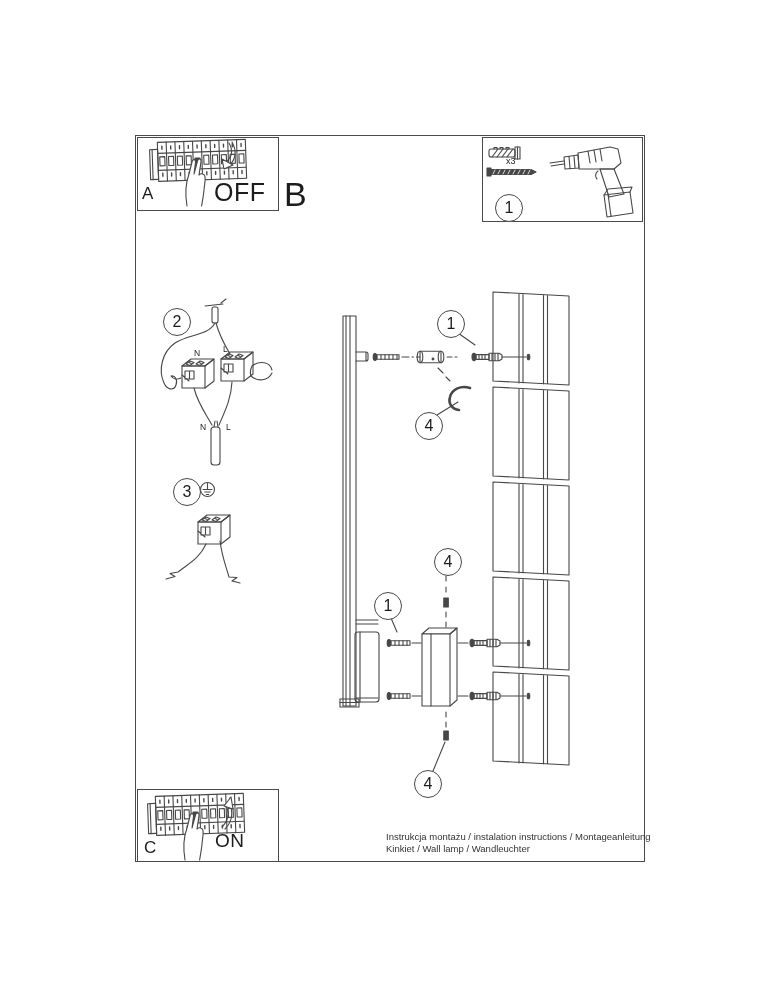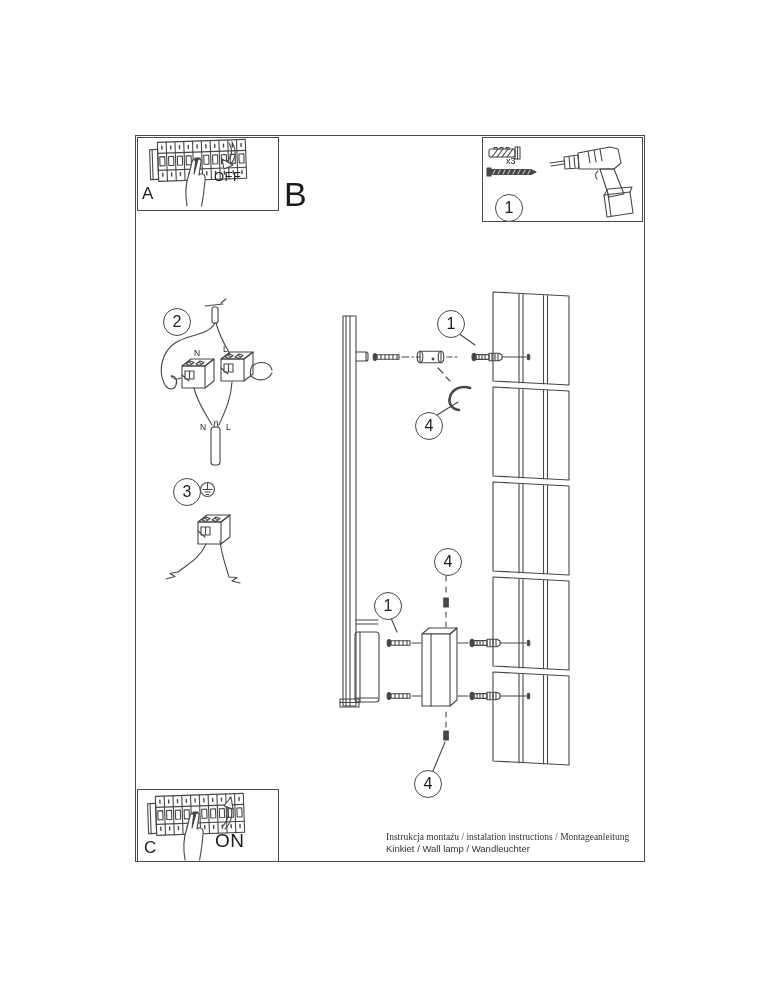--- a/index.html
+++ b/index.html
@@ -238,27 +238,27 @@
       <span>1</span>
     </div>
   <div class="step" style="left:434px;top:548px;">
       <span>4</span>
     </div>
   <div class="step" style="left:414px;top:770px;">
       <span>4</span>
     </div>
 
   <div class="lbl" style="left:142px;top:184px;font-size:17px;z-index:4;">A</div>
-  <div class="lbl" style="left:214px;top:169px;font-size:13px;letter-spacing:0.5px;z-index:4;text-align:center;">OFF</div>
+  <div class="lbl" style="left:214px;top:178px;font-size:25px;letter-spacing:0.5px;z-index:4;text-align:center;">OFF</div>
   <div class="lbl" style="left:284px;top:175px;font-size:34px;z-index:4;">B</div>
   <div class="lbl" style="left:144px;top:838px;font-size:17px;z-index:4;">C</div>
   <div class="lbl" style="left:215px;top:830px;font-size:19px;letter-spacing:0.5px;z-index:4;text-align:right;">ON</div>
   <div class="lbl" style="left:506px;top:156px;font-size:9px;z-index:4;text-align:right;">x3</div>
 
   <div class="lbl" style="left:194px;top:348px;font-size:8.5px;z-index:4;">N</div>
   <div class="lbl" style="left:223px;top:344px;font-size:8.5px;z-index:4;">L</div>
   <div class="lbl" style="left:200px;top:422px;font-size:8.5px;z-index:4;">N</div>
   <div class="lbl" style="left:226px;top:422px;font-size:8.5px;z-index:4;">L</div>
 
-  <div class="footer-line" style="left:386px;top:831px;font-family:Liberation Serif, serif;">Instrukcja montażu / instalation instructions / Montageanleitung</div>
+  <div class="footer-line" style="left:386px;top:831px;">Instrukcja montażu / instalation instructions / Montageanleitung</div>
   <div class="footer-line" style="left:386px;top:843px;text-align:center;">Kinkiet / Wall lamp / Wandleuchter</div>
 
 </div>
 
 </body></html>

